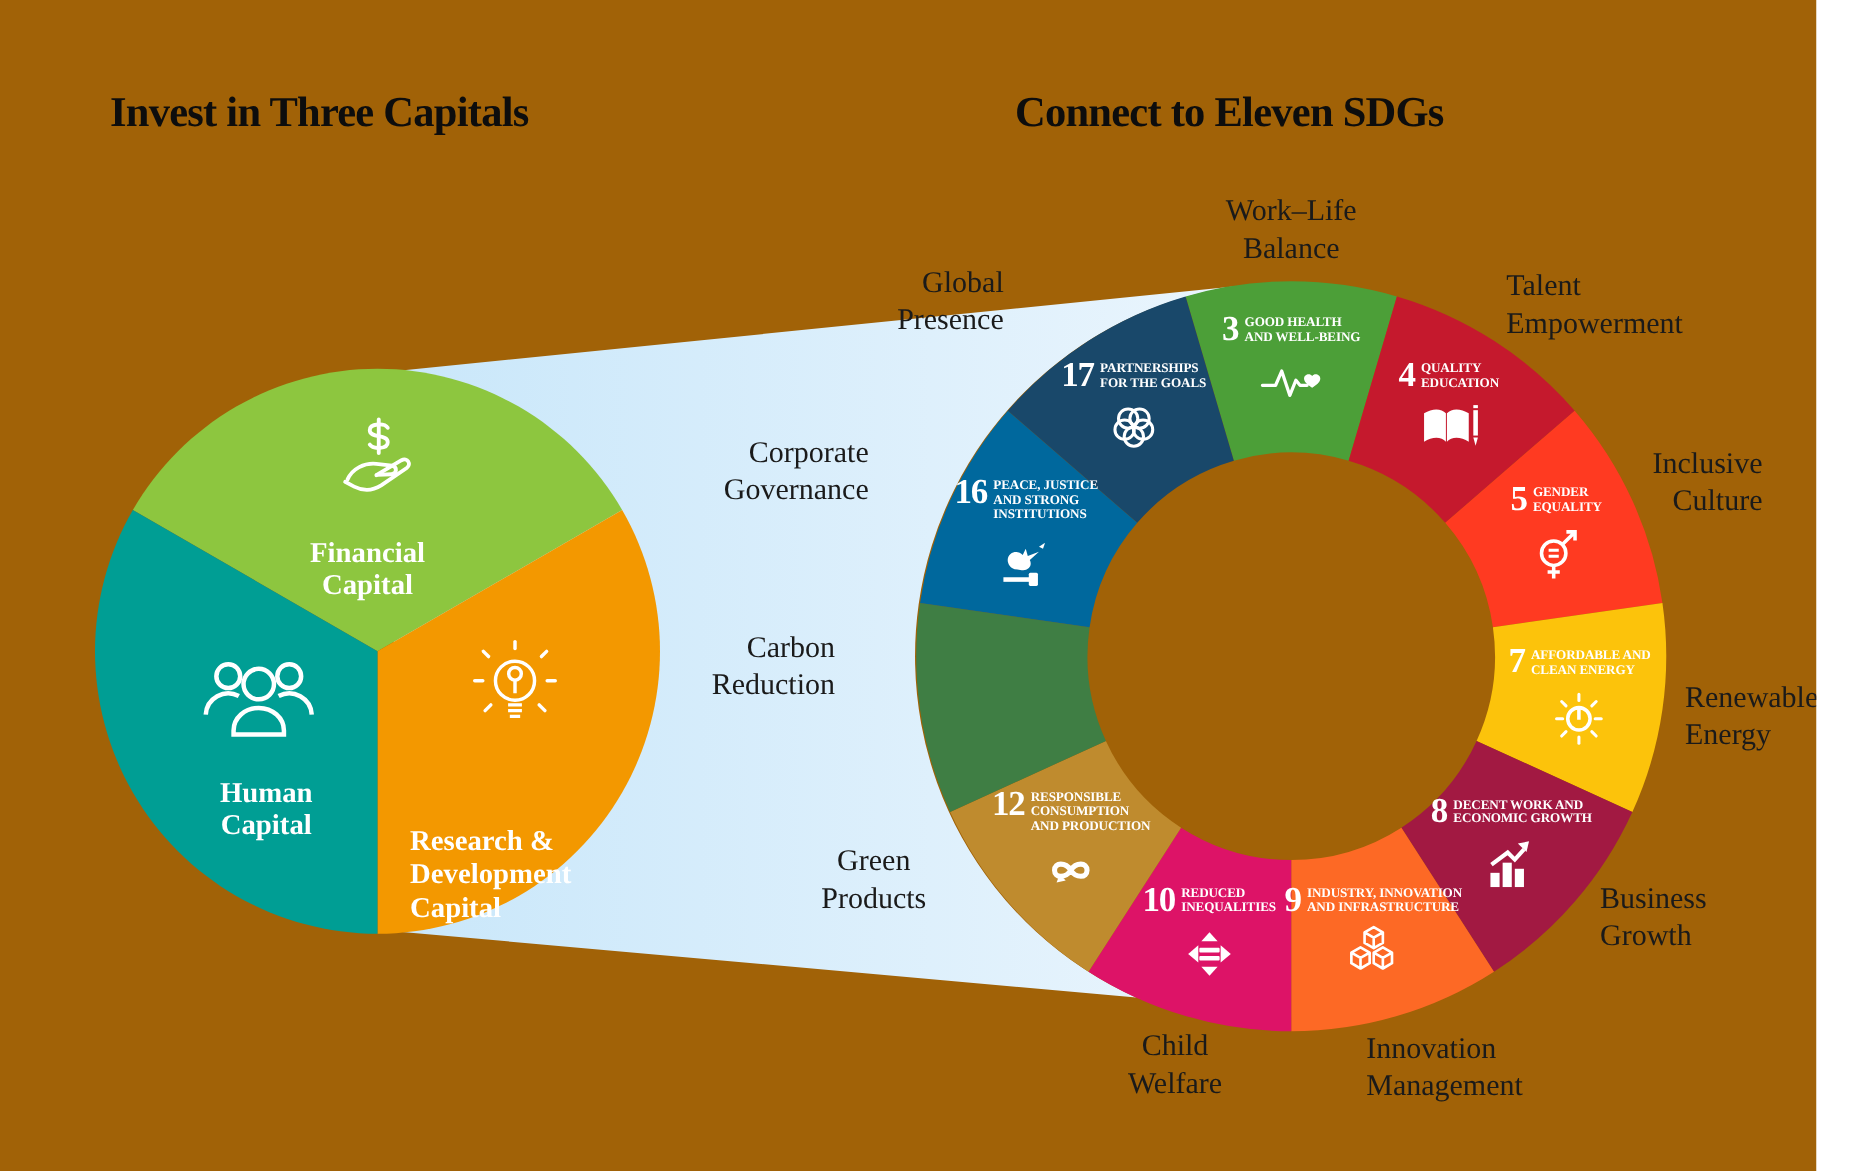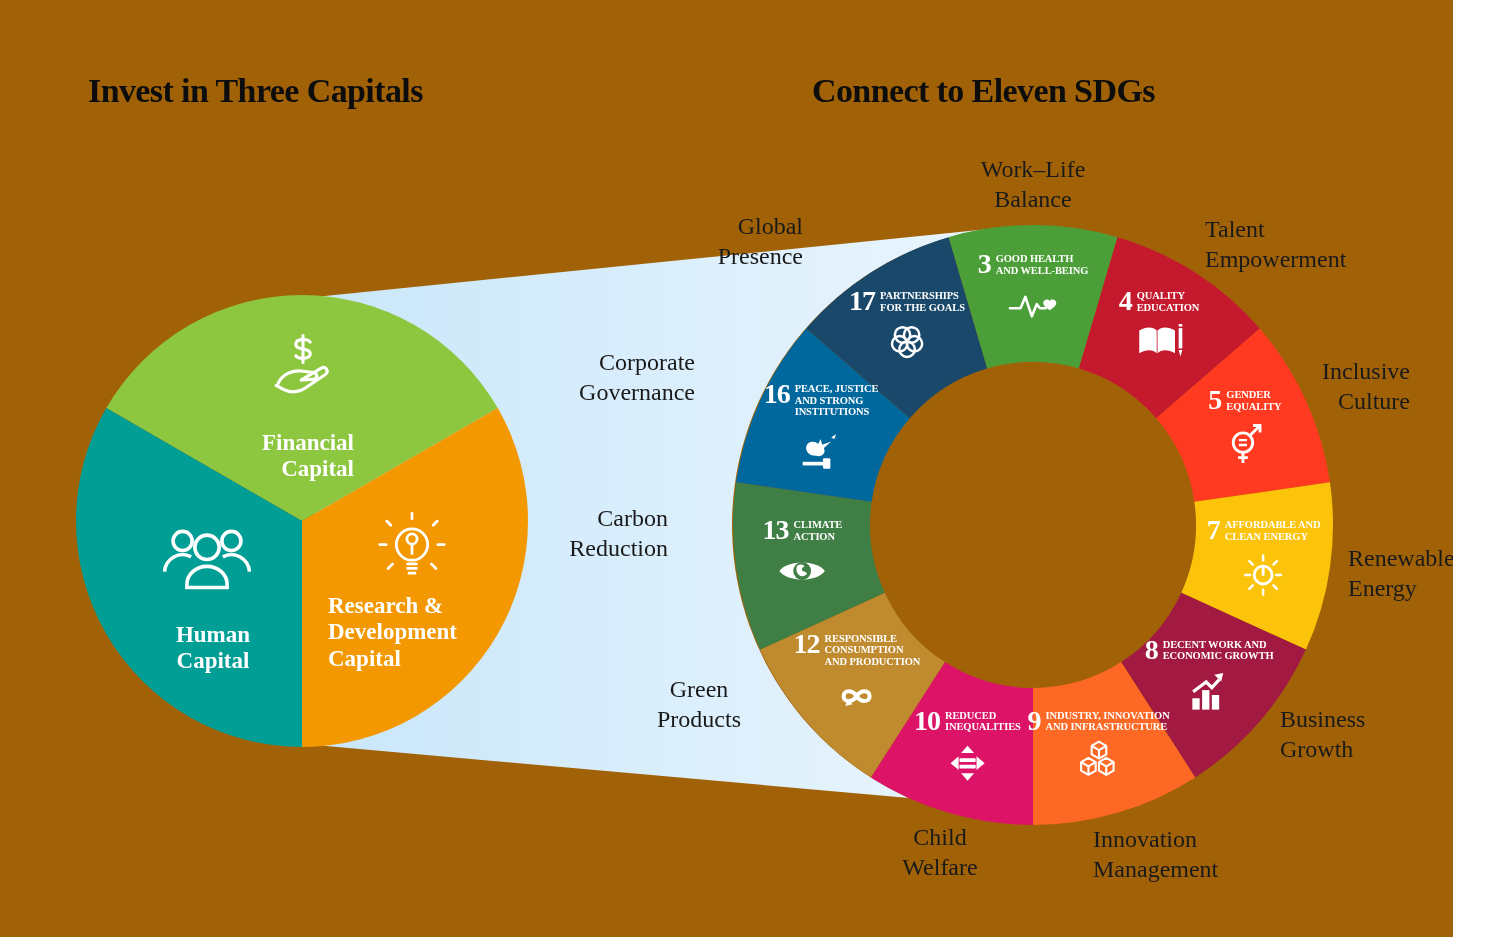--- a/index.html
+++ b/index.html
@@ -62,40 +62,40 @@
 
   <div id="overlay">
       <div class="pie-icon" style="left: 303px; top: 372px;">
         <svg viewBox="0 0 100 100" fill="none" stroke="#fff" stroke-width="3.2" stroke-linecap="round" stroke-linejoin="round" width="96" height="96">
           <path d="M50 12v28"></path>
           <path d="M57.5 19c-2.5-4-15-4-15 2 0 7 15 3 15 10 0 6-12.5 6-15 2"></path>
           <path d="M24 62c4-9 14-14 24-13l13 1.5c4.5 .8 4.5 7-.5 7.2l-12 .5"></path>
           <path d="M48 58.5l21-12.5c4.8-2.6 8.6 3.3 4.3 6.5L52 67c-7.5 4.8-15 4.8-22.5 1l-7.5-4"></path>
         </svg>
       </div>
-      <div class="pie-label center" style="left: 308px; top: 456px; text-align: right;">Financial
+      <div class="pie-label center" style="left: 294px; top: 456px;">Financial
 Capital</div>
       <div class="pie-icon" style="left: 412px; top: 551px;">
         <svg viewBox="0 0 100 100" fill="none" stroke="#fff" stroke-width="3" width="92" height="92">
           <circle cx="50" cy="43" r="17"></circle>
           <path d="M44 64h12M44 69h12M45.5 74h9"></path>
           <circle cx="50" cy="37" r="5.5"></circle>
           <path d="M50 42.5V54"></path>
           <g stroke-linecap="round">
             <path d="M50 15v-6"></path>
             <path d="M27 22l-4.5-4.5"></path>
             <path d="M73 22l4.5-4.5"></path>
             <path d="M22 43h-7"></path>
             <path d="M78 43h7"></path>
             <path d="M29 64l-5 5"></path>
             <path d="M71 64l5 5"></path>
           </g>
         </svg>
       </div>
-      <div class="pie-label left" style="left: 328px; top: 633px;">Research &amp;
+      <div class="pie-label left" style="left: 328px; top: 700px;">Research &amp;
 Development
 Capital</div>
       <div class="pie-icon" style="left: 207px; top: 560px;">
         <svg viewBox="0 0 100 100" fill="none" stroke="#fff" stroke-width="3.4" width="106" height="106">
           <circle cx="27" cy="32" r="9"></circle>
           <circle cx="73" cy="32" r="9"></circle>
           <path d="M10 61a17 17 0 0 1 25-14"></path>
           <path d="M90 61a17 17 0 0 0-25-14"></path>
           <circle cx="50" cy="38" r="11.5"></circle>
           <path d="M31 73a19 17 0 0 1 38 0v3H31z"></path>
@@ -240,34 +240,20 @@
         </div>
         <div class="seg-icon">
           <svg viewBox="0 0 64 64">
             <path d="M32 32c-5-8-16-8-16 0s11 8 16 0c5-8 16-8 16 0s-11 8-16 0" fill="none" stroke="#fff" stroke-width="5" stroke-linecap="round"></path>
             <path d="M18 44l9-2-6-6z" fill="#fff"></path>
           </svg>
         </div>
       </div>
       <div class="outer-label right" style="right: 712px; top: 705px; text-align: center;">Green
 Products</div>
-      <div class="seg-block" style="left: 802.37px; top: 558.16px;">
-        <div class="seg-head">
-          <div class="seg-num">13</div>
-          <div class="seg-title">CLIMATE
-ACTION</div>
-        </div>
-        <div class="seg-icon">
-          <svg viewBox="0 0 64 64">
-            <path d="M4 32C14 18 50 18 60 32 50 46 14 46 4 32z" fill="#fff"></path>
-            <circle cx="32" cy="32" r="11" fill="#3f7e44"></circle>
-            <path d="M26 25.5c3-2 7-2 9 1-3 1-4 3-3 5 2 2 5 1 6 4-2 3-6 4-9 2-4.2-2.6-5-9-3-12z" fill="#fff"></path>
-          </svg>
-        </div>
-      </div>
       <div class="outer-label right" style="right: 785px; top: 534px; margin-left: 12px;">Carbon
 Reduction</div>
       <div class="seg-block" style="left: 821.06px; top: 428.21px;">
         <div class="seg-head">
           <div class="seg-num">16</div>
           <div class="seg-title">PEACE, JUSTICE
 AND STRONG
 INSTITUTIONS</div>
         </div>
         <div class="seg-icon">

